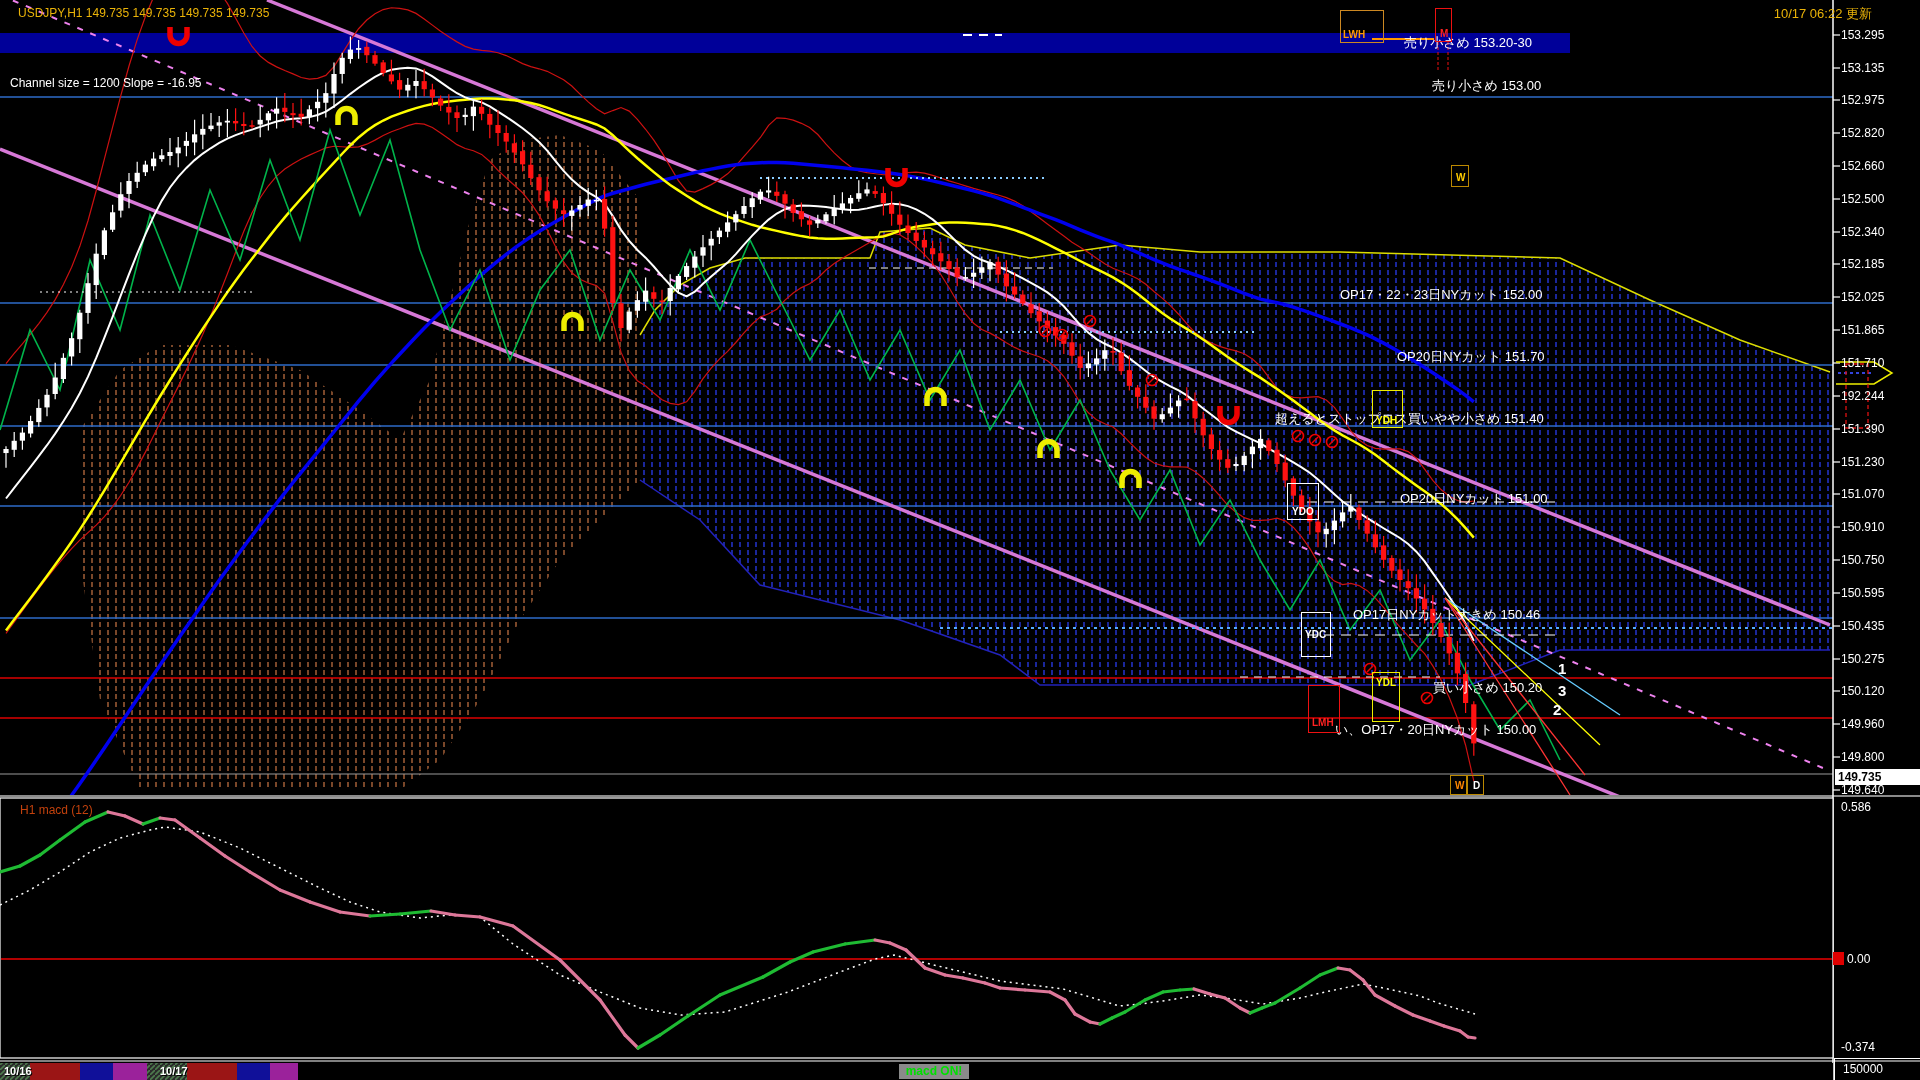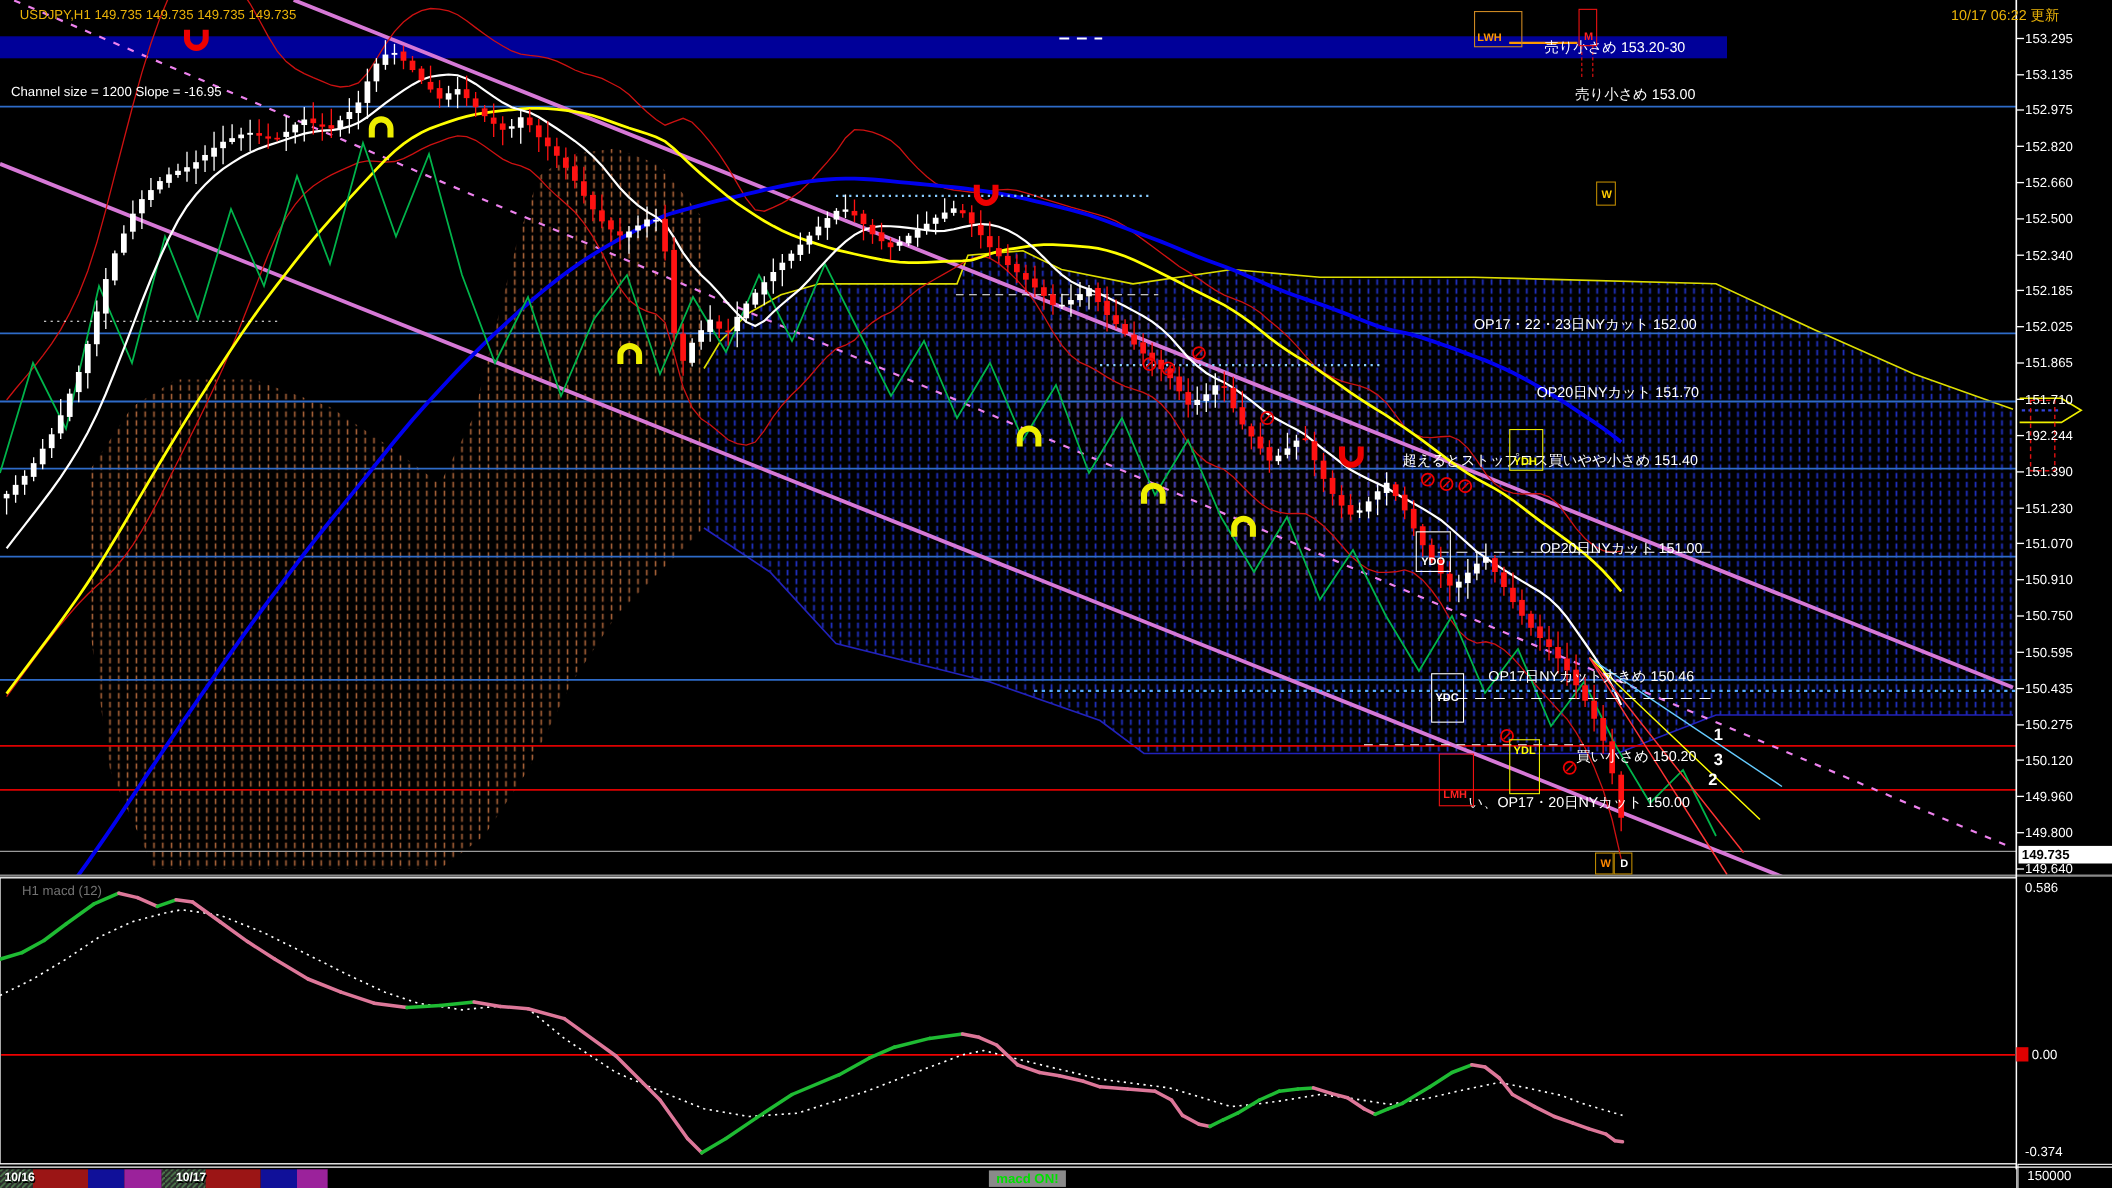--- a/index.html
+++ b/index.html
@@ -16,21 +16,21 @@
   .num{position:absolute;color:#fff;font-weight:bold;font-size:15px;}
   .ptag{position:absolute;left:1835px;top:769px;width:85px;height:16px;background:#fff;color:#000;
         font-size:12px;font-weight:bold;padding-left:3px;line-height:16px;}
   .mval{position:absolute;left:1841px;font-size:12px;color:#fff;transform:translateY(-50%);}
   .zmark{position:absolute;left:1833px;top:952px;width:11px;height:13px;background:#e00000;}
   .volbox{position:absolute;left:1834px;top:1058px;width:85px;height:21px;border:1px solid #fff;
           color:#fff;font-size:12px;line-height:20px;padding-left:8px;}
   .dlab{position:absolute;top:1065px;font-size:11px;font-weight:bold;color:#fff;text-shadow:1px 1px 0 #000;}
   .macdon{position:absolute;left:899px;top:1064px;width:70px;height:15px;background:#8a8a8a;color:#00e000;
           font-size:12px;font-weight:bold;text-align:center;line-height:15px;}
-  .macdlab{position:absolute;left:20px;top:803px;font-size:12px;color:#737373;}
+  .macdlab{position:absolute;left:20px;top:803px;font-size:12px;color:#c2410c;}
   .chinfo{position:absolute;left:10px;top:76px;font-size:12px;color:#fff;}
 </style>
 </head>
 <body>
 
 <div id="screen">
   <svg id="chart-canvas" width="1920" height="1080">
       <defs>
         <pattern id="pBlue" width="8" height="8" patternUnits="userSpaceOnUse">
           <line x1="4" y1="0" x2="4" y2="8" stroke="#2233cc" stroke-width="1.6" stroke-dasharray="3 3"></line>

